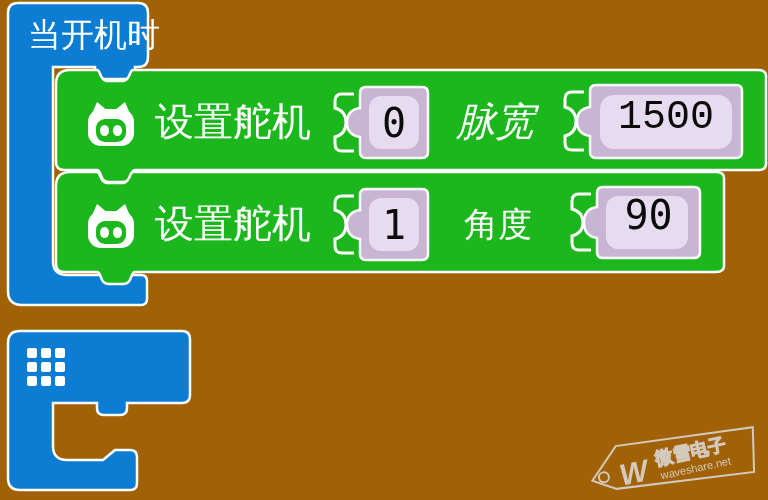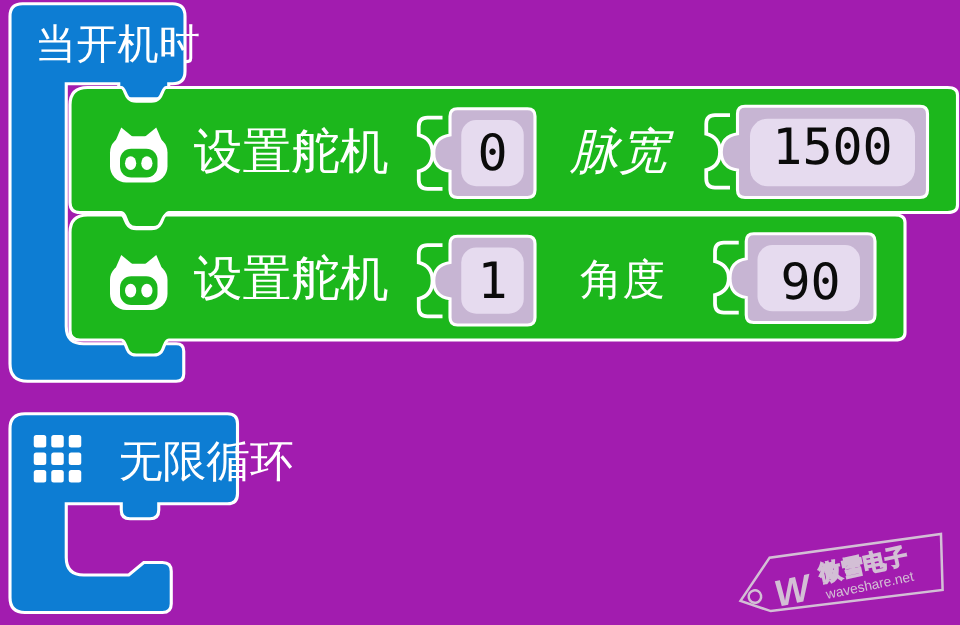--- a/index.html
+++ b/index.html
@@ -1,33 +1,33 @@
 <!DOCTYPE html>
 <html><head>
 <meta charset="utf-8">
 <style>
   html,body{margin:0;padding:0;background:#ffffff;}
-  .stage{position:relative;width:768px;height:500px;background:#a21caf;overflow:hidden;
+  .stage{position:relative;width:768px;height:500px;background:#a16207;overflow:hidden;
          font-family:"Liberation Sans",sans-serif;}
   .layer{position:absolute;left:0;top:0;}
   .blk-label{position:absolute;color:#ffffff;white-space:nowrap;
              font-family:"Liberation Sans",sans-serif;}
   .hat-label{left:28px;top:17px;font-size:33px;line-height:36px;}
   .servo-label-1{left:155px;top:98px;font-size:39px;line-height:48px;}
   .servo-label-2{left:155px;top:200px;font-size:39px;line-height:48px;}
   .param-label-1{left:456px;top:98px;font-size:39px;line-height:48px;font-style:italic;}
   .param-label-2{left:464px;top:200px;font-size:34px;line-height:48px;}
   .forever-label{left:95px;top:351px;font-size:35px;line-height:38px;}
   .num-field{position:absolute;display:flex;align-items:center;justify-content:center;
              color:#0b0b0b;font-family:"DejaVu Sans Mono","Liberation Mono",monospace;
              font-size:40px;}
   .num-0{left:360px;top:87px;width:68px;height:71px;}
-  .num-1500{left:590px;top:85px;width:152px;height:65px;}
+  .num-1500{left:590px;top:85px;width:152px;height:65px;font-family:Liberation Mono, monospace;}
   .num-1{left:360px;top:189px;width:68px;height:71px;}
-  .num-90{left:597px;top:187px;width:103px;height:78px;}
+  .num-90{left:597px;top:176px;width:103px;height:78px;}
   .icon-wrap{position:absolute;}
   .cat-1{left:87px;top:100px;}
   .cat-2{left:87px;top:202px;}
   .grid-icon{left:27px;top:348px;width:38px;height:38px;display:grid;
              grid-template-columns:repeat(3,1fr);gap:4px;}
   .grid-icon span{background:#ffffff;border-radius:2px;}
   .watermark{position:absolute;left:578px;top:418px;width:195px;height:85px;
              transform:rotate(-12deg);opacity:.85;}
 </style>
 </head>
@@ -99,21 +99,20 @@
     <span></span>
       <span></span>
       <span></span>
     <span></span>
       <span></span>
       <span></span>
     <span></span>
       <span></span>
       <span></span>
   </div>
-  <div class="blk-label forever-label">无限循环</div>
 
   <div class="watermark">
     <svg width="195" height="85" viewBox="0 0 195 85">
       <path d="M 12 45 L 42 16 L 180 26 L 172 70 L 34 58 Z" fill="none" stroke-width="2" stroke="#DCDCDC"></path>
       <circle cx="24" cy="44" r="5" fill="none" stroke-width="2" stroke="#DCDCDC"></circle>
       <text x="40" y="56" font-size="30" font-style="italic" font-weight="bold" font-family="Liberation Sans, sans-serif" fill="#DCDCDC">W</text>
       <text x="78" y="43" font-size="18" font-weight="bold" font-family="Liberation Sans, sans-serif" fill="none" stroke="#DCDCDC">微雪电子</text>
       <text x="80" y="58" font-size="11" font-family="Liberation Sans, sans-serif" fill="#DCDCDC">waveshare.net</text>
     </svg>
   </div>

